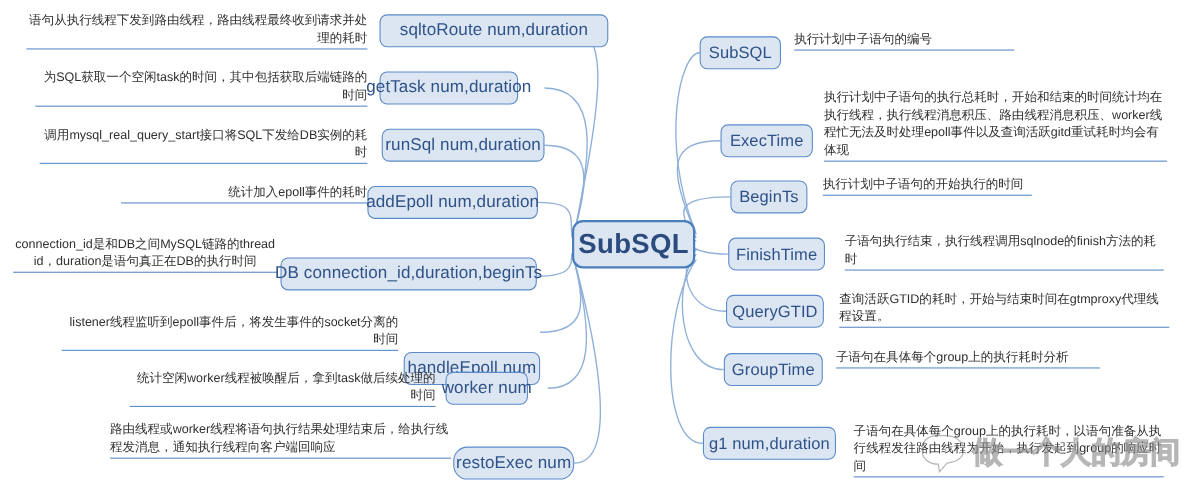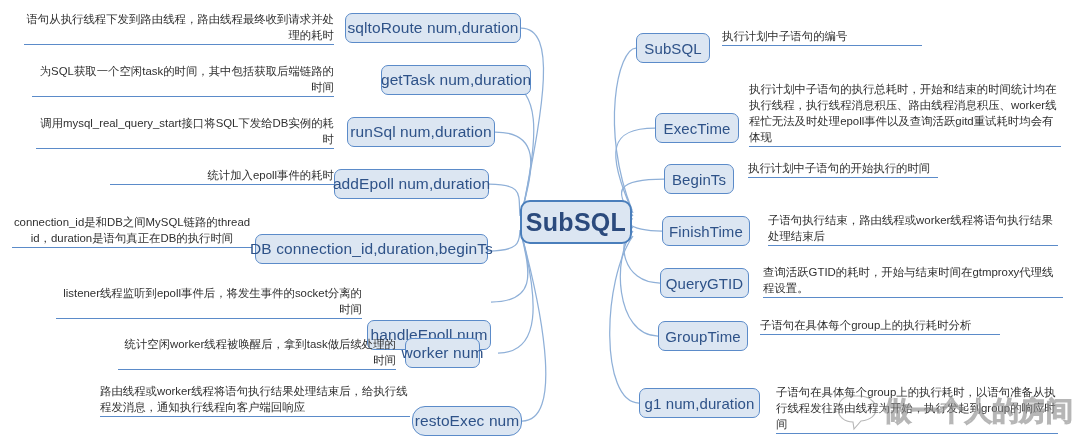--- a/index.html
+++ b/index.html
@@ -68,26 +68,26 @@
       <path d="M633,231 C612,255 615,336 658,336"></path>
       <path d="M633,236 C602,280 600,403 639,403"></path>
     </g>
   </svg>
 
   <div class="center-node" style="left:520px;top:200px;width:112px;height:44px;">
     <span>SubSQL</span>
   </div>
 
   <div class="desc l" style="left:24px;top:11px;width:310px;">语句从执行线程下发到路由线程，路由线程最终收到请求并处理的耗时</div>
-  <div class="node" style="left:345px;top:13px;width:176px;">
+  <div class="node" style="left:345px;top:13px;width:208px;">
     <span>sqltoRoute num,duration</span>
   </div>
 
   <div class="desc l" style="left:32px;top:63px;width:302px;">为SQL获取一个空闲task的时间，其中包括获取后端链路的时间</div>
-  <div class="node" style="left:345px;top:65px;width:150px;margin-left:36px;">
+  <div class="node" style="left:345px;top:65px;width:126px;">
     <span>getTask num,duration</span>
   </div>
 
   <div class="desc l" style="left:36px;top:115px;width:298px;">调用mysql_real_query_start接口将SQL下发给DB实例的耗时</div>
   <div class="node" style="left:347px;top:117px;width:148px;">
     <span>runSql num,duration</span>
   </div>
 
   <div class="desc l" style="left:110px;top:167px;width:224px;">统计加入epoll事件的耗时</div>
   <div class="node" style="left:334px;top:169px;width:155px;">
@@ -125,21 +125,21 @@
   <div class="desc r" style="left:749px;top:81px;width:312px;">执行计划中子语句的执行总耗时，开始和结束的时间统计均在执行线程，执行线程消息积压、路由线程消息积压、worker线程忙无法及时处理epoll事件以及查询活跃gitd重试耗时均会有体现</div>
 
   <div class="node right" style="left:664px;top:164px;width:70px;">
     <span>BeginTs</span>
   </div>
   <div class="desc r" style="left:748px;top:160px;width:190px;">执行计划中子语句的开始执行的时间</div>
 
   <div class="node right" style="left:662px;top:216px;width:88px;">
     <span>FinishTime</span>
   </div>
-  <div class="desc r" style="left:768px;top:212px;width:290px;">子语句执行结束，路由线程或worker线程将语句执行结果处理结束后</div>
+  <div class="desc r" style="left:768px;top:212px;width:290px;">子语句执行结束，执行线程调用sqlnode的finish方法的耗时</div>
 
   <div class="node right" style="left:660px;top:268px;width:89px;">
     <span>QueryGTID</span>
   </div>
   <div class="desc r" style="left:763px;top:264px;width:300px;">查询活跃GTID的耗时，开始与结束时间在gtmproxy代理线程设置。</div>
 
   <div class="node right" style="left:658px;top:321px;width:90px;">
     <span>GroupTime</span>
   </div>
   <div class="desc r" style="left:760px;top:317px;width:240px;">子语句在具体每个group上的执行耗时分析</div>

